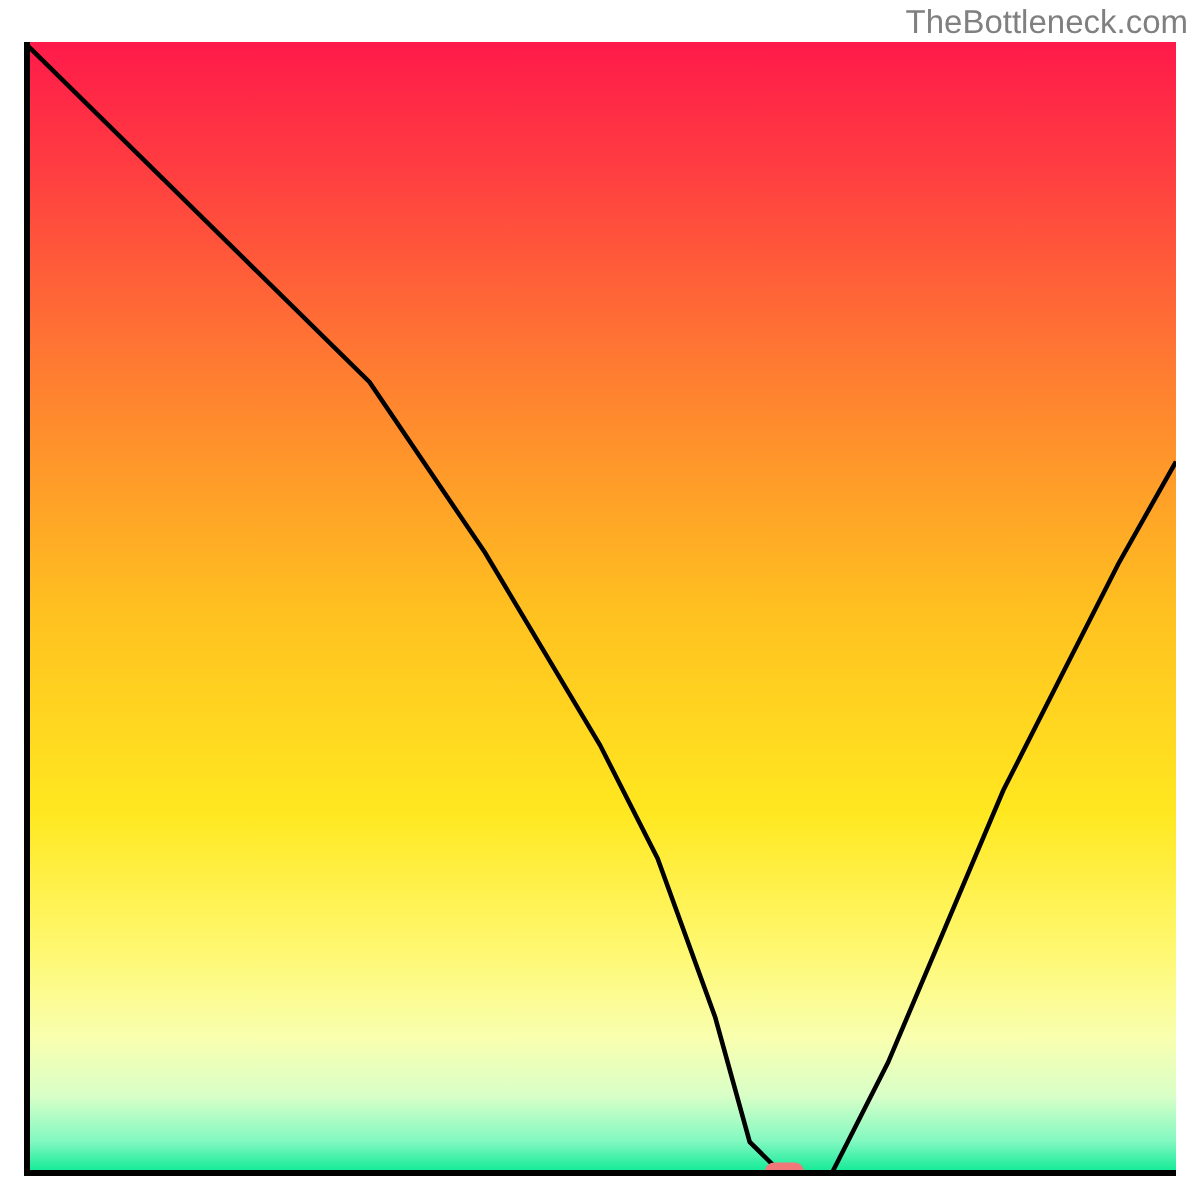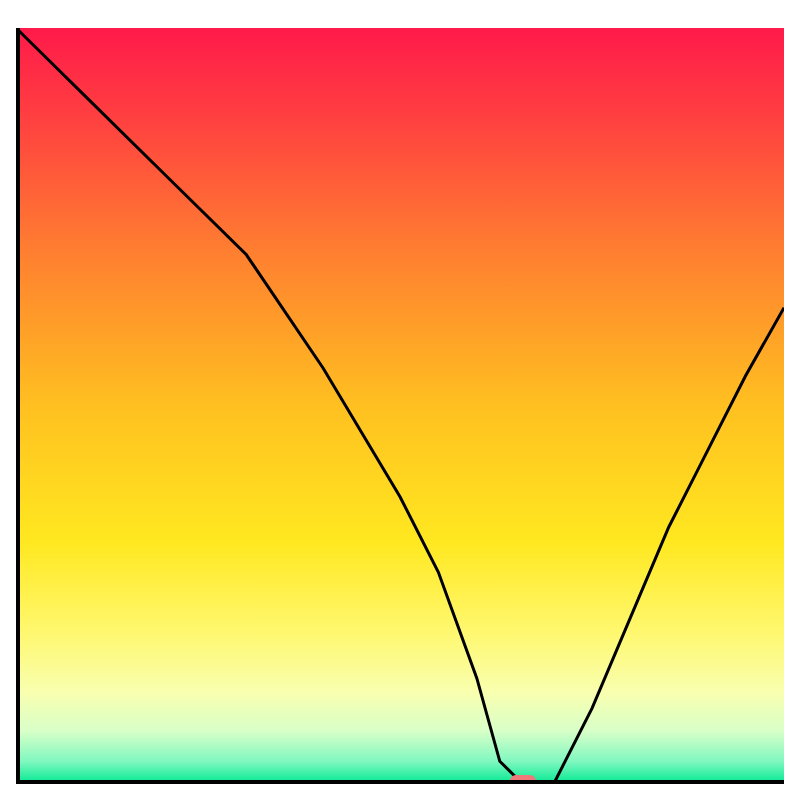--- a/index.html
+++ b/index.html
@@ -43,20 +43,21 @@
     top: 28px;
     width: 768px;
     height: 756px;
     z-index: 1;
   }
 </style>
 </head>
 <body>
 
 <div class="container">
+  <div class="watermark">TheBottleneck.com</div>
 
   <svg class="plot" viewBox="0 0 768 756" preserveAspectRatio="none">
     <defs>
       <linearGradient id="bg-grad" x1="0" y1="0" x2="0" y2="1">
           <stop offset="0%" stop-color="#ff1a4a"></stop>
           <stop offset="12%" stop-color="#ff4040"></stop>
           <stop offset="30%" stop-color="#ff8030"></stop>
           <stop offset="50%" stop-color="#ffc020"></stop>
           <stop offset="68%" stop-color="#ffe820"></stop>
           <stop offset="80%" stop-color="#fff870"></stop>

